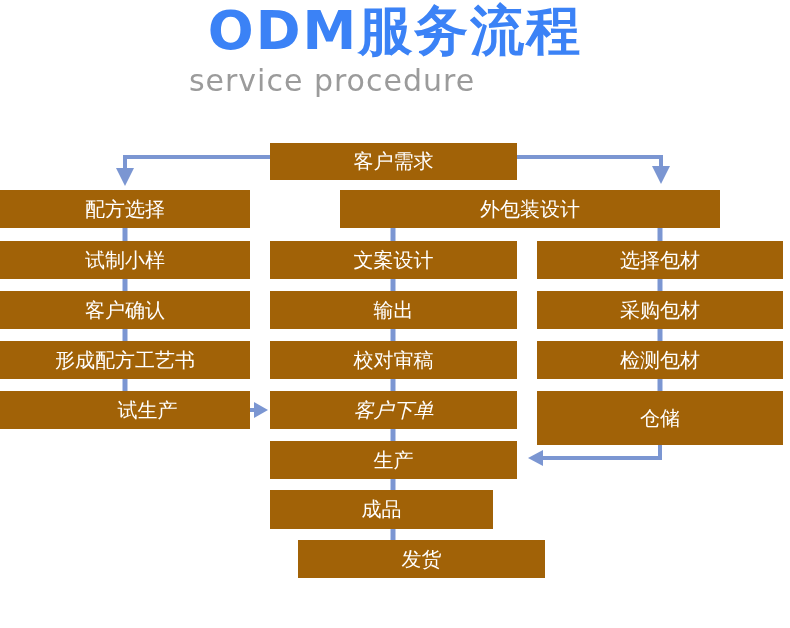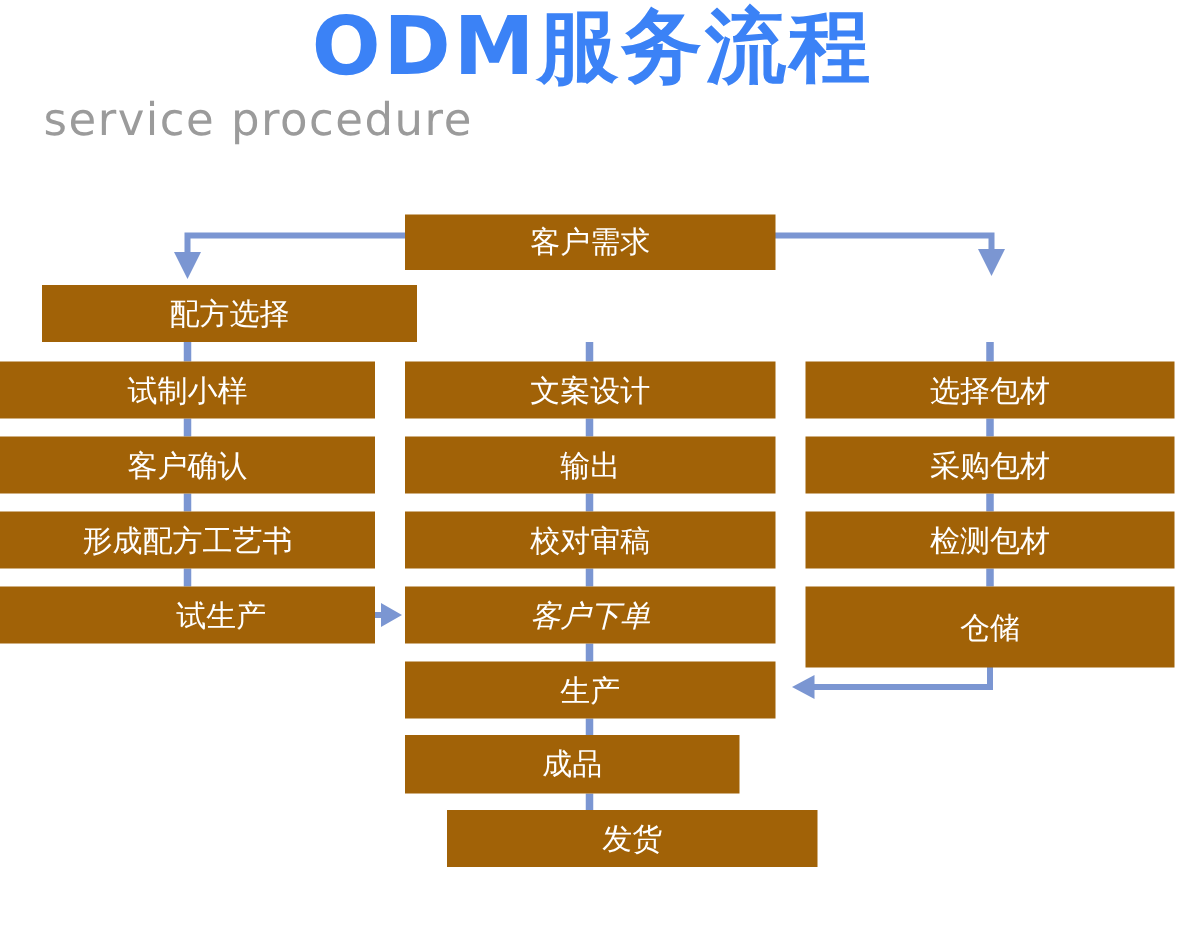--- a/index.html
+++ b/index.html
@@ -25,27 +25,26 @@
     line-height: 62px;
     font-weight: bold;
     letter-spacing: 2px;
     color: #3b82f6;
   }
   .page-subtitle {
     position: absolute;
     top: 62px;
     left: 0;
     width: 664px;
-    text-align: left;
+    text-align: center;
     font-size: 30px;
     line-height: 38px;
     font-weight: normal;
     letter-spacing: 1px;
     color: #9b9b9b;
-    padding-left: 29px;
   }
   .flow-box {
     position: absolute;
     background: #a16207;
     color: #ffffff;
     font-size: 20px;
     display: flex;
     align-items: center;
     justify-content: center;
     text-align: left;
@@ -93,26 +92,27 @@
 
     <line x1="250" y1="410" x2="255" y2="410" stroke="#7b96d2" stroke-width="4"></line>
     <polygon points="254,402 254,418 268,410" fill="#7b96d2"></polygon>
 
     <polyline points="660,429 660,458 541,458" fill="none" stroke="#7b96d2" stroke-width="4"></polyline>
     <polygon points="543,450 543,466 528,458" fill="#7b96d2"></polygon>
   </svg>
 
   <div class="flow-box" style="left:270px; top:143px; width:247px; height:37px;">客户需求</div>
 
-  <div class="flow-box" style="left:0; top:190px; width:250px; height:38px;margin-left:28px;">配方选择</div>
+  <div class="flow-box" style="left:0; top:190px; width:250px; height:38px;">配方选择</div>
   <div class="flow-box" style="left:0; top:241px; width:250px; height:38px;">试制小样</div>
   <div class="flow-box" style="left:0; top:291px; width:250px; height:38px;">客户确认</div>
   <div class="flow-box" style="left:0; top:341px; width:250px; height:38px;">形成配方工艺书</div>
   <div class="flow-box" style="left:0; top:391px; width:250px; height:38px;padding-left:45px;">试生产</div>
 
+  <div class="flow-box" style="left:340px; top:190px; width:380px; height:38px;">外包装设计</div>
 
   <div class="flow-box" style="left:270px; top:241px; width:247px; height:38px;">文案设计</div>
   <div class="flow-box" style="left:270px; top:291px; width:247px; height:38px;">输出</div>
   <div class="flow-box" style="left:270px; top:341px; width:247px; height:38px;">校对审稿</div>
 
   <div class="flow-box" style="left:537px; top:241px; width:246px; height:38px;">选择包材</div>
   <div class="flow-box" style="left:537px; top:291px; width:246px; height:38px;">采购包材</div>
   <div class="flow-box" style="left:537px; top:341px; width:246px; height:38px;">检测包材</div>
   <div class="flow-box" style="left:537px; top:391px; width:246px; height:54px;">仓储</div>
 

